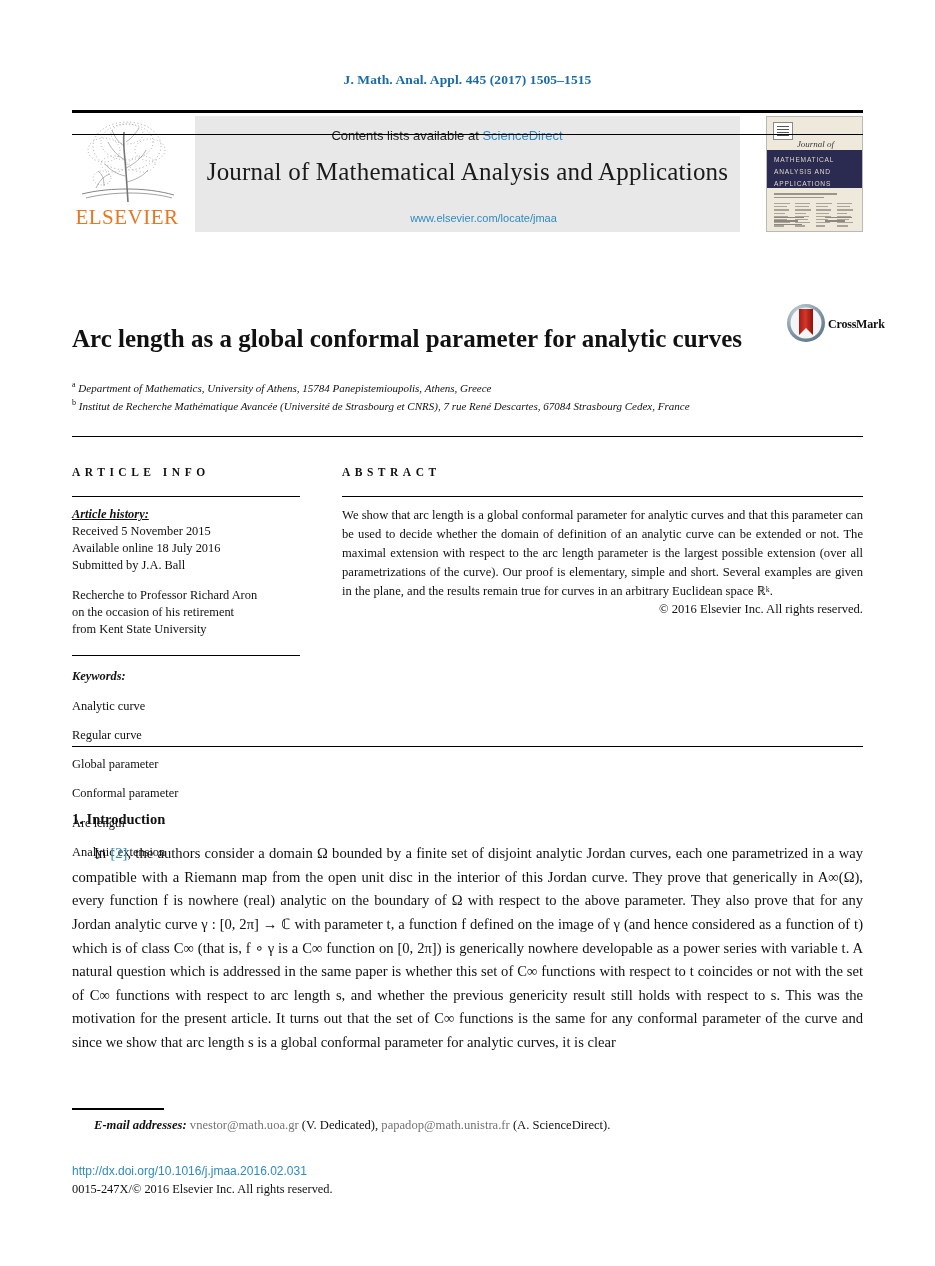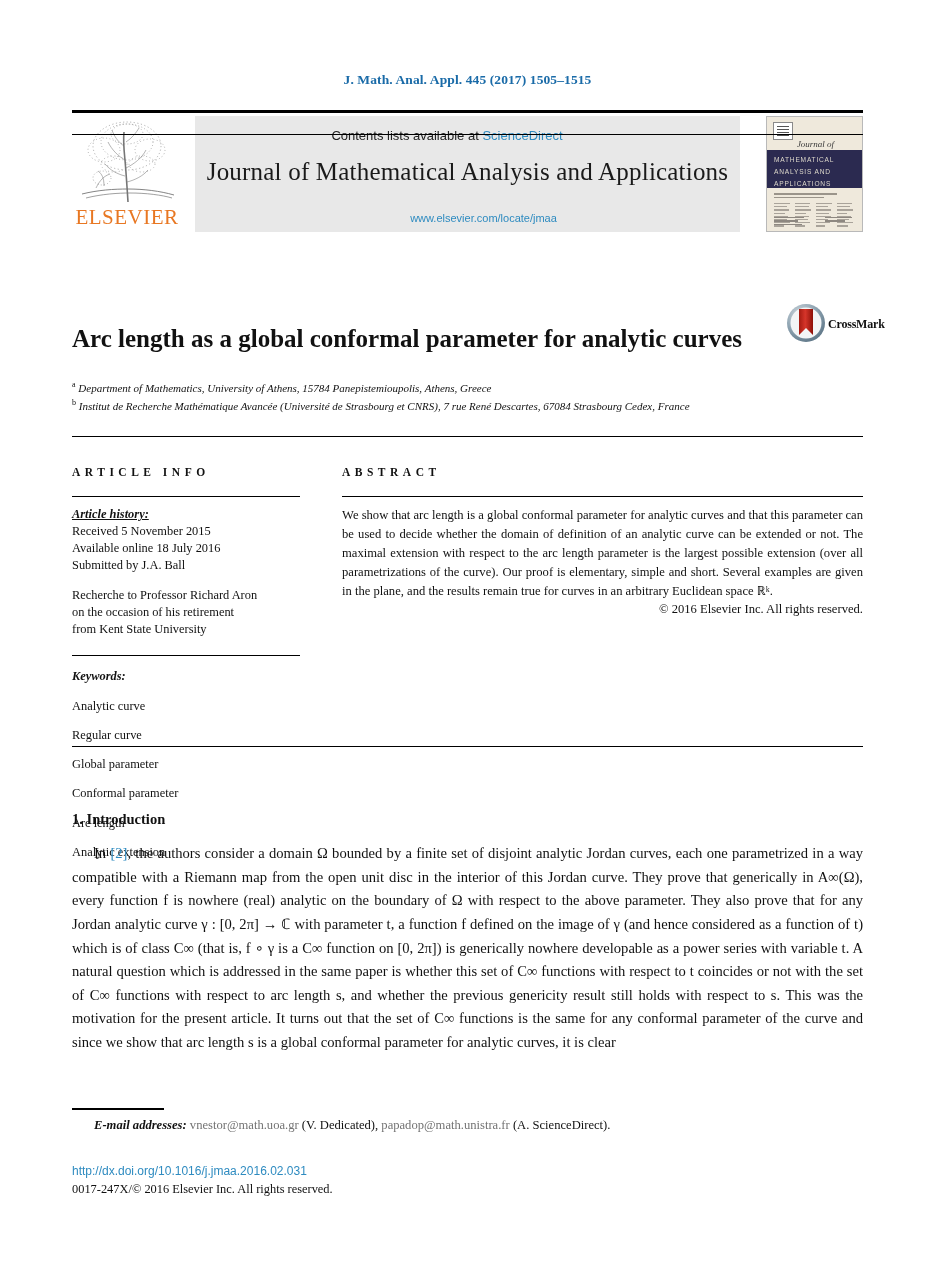--- a/index.html
+++ b/index.html
@@ -639,15 +639,15 @@
 
   <div class="foot-rule"></div>
   <div class="emails">
     <i>E-mail addresses:</i>
     <a href="#">vnestor@math.uoa.gr</a>
     <span>(V. Dedicated)</span>,
     <a href="#">papadop@math.unistra.fr</a>
     <span>(A. ScienceDirect)</span>.
   </div>
   <div class="doi">http://dx.doi.org/10.1016/j.jmaa.2016.02.031</div>
-  <div class="issn">0017-247X/© 2016 Elsevier Inc. All rights reserved.</div>
+  <div class="issn">0015-247X/© 2016 Elsevier Inc. All rights reserved.</div>
 
 </div>
 
 </body></html>

